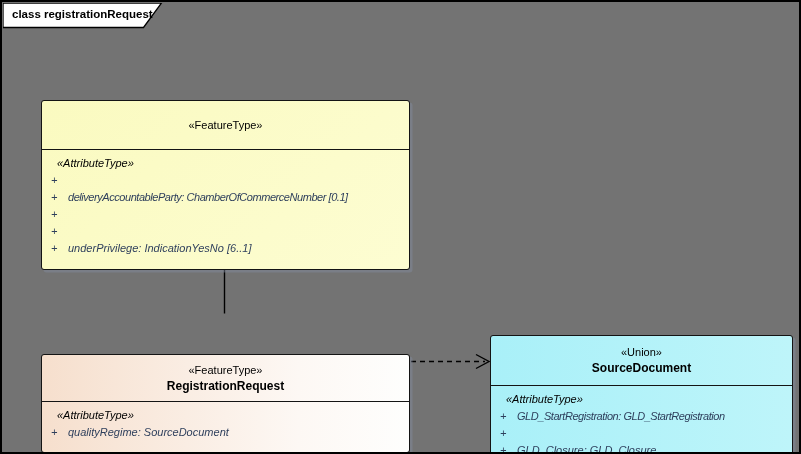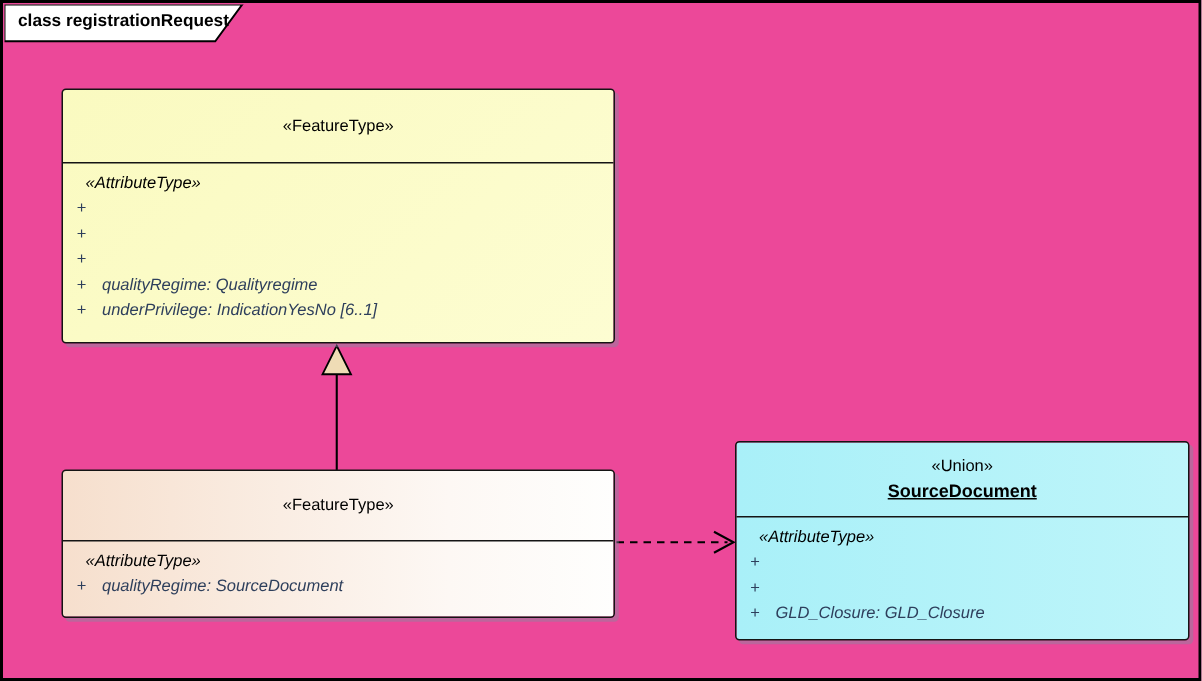--- a/index.html
+++ b/index.html
@@ -1,40 +1,40 @@
 <!DOCTYPE html>
 <html><head>
 <meta charset="utf-8">
 <style>
   html,body{margin:0;padding:0;background:#e8e8e8;}
   .canvas{
-    position:relative;width:801px;height:454px;background:#ec4899;
+    position:relative;width:801px;height:454px;background:#737373;
     border:2px solid #000;box-sizing:border-box;overflow:hidden;
     font-family:"Liberation Sans",sans-serif;
   }
   .frame-tab{position:absolute;left:1px;top:1px;width:170px;height:27px;}
   .frame-tab-label{
     position:absolute;left:9px;top:5px;font-size:11.5px;font-weight:bold;color:#000;
     white-space:nowrap;
   }
   .cls{
     position:absolute;border:1px solid #141414;border-radius:3px;
     box-shadow:2.5px 2.5px 0 rgba(130,140,160,0.45);
-    box-sizing:border-box;font-size:11px;color:#000;
+    box-sizing:border-box;font-size:11px;color:#000;margin-top:41px;
   }
   .cls-yellow{background:linear-gradient(135deg,#fafac0 0%,#fdfdd2 100%);}
   .cls-peach{background:linear-gradient(to right,#f6dfcd 0%,#fdf8f4 70%,#fefefd 100%);}
   .cls-cyan{background:linear-gradient(to right,#a9f0f8 0%,#bef5fa 100%);}
   .hdr{
     display:flex;flex-direction:column;align-items:center;justify-content:center;
     gap:3px;border-bottom:1px solid #141414;box-sizing:border-box;
   }
   .stereo{font-size:11px;color:#000;white-space:nowrap;}
   .cls-name{font-size:12px;font-weight:bold;color:#000;white-space:nowrap;}
-  .cls-name.u{text-decoration:underline;}
+  .cls-name.u{}
   .rows{padding:5px 6px 0 6px;font-style:italic;}
   .row{display:flex;line-height:17px;color:#2e3f5c;white-space:nowrap;}
   .row .vis{width:17px;padding-left:3px;flex:none;color:#2e3f5c;}
   .row.stereo-row{color:#000;padding-left:9px;}
   .row.tight{letter-spacing:-0.45px;}
   .connectors{position:absolute;left:0;top:0;width:801px;height:454px;pointer-events:none;}
 </style>
 </head>
 <body>
 
@@ -64,57 +64,59 @@
     <div class="hdr" style="height:49px;">
       <div class="stereo">«FeatureType»</div>
     </div>
     <div class="rows">
       <div class="row stereo-row">«AttributeType»</div>
       <div class="row">
         <span class="vis">+</span>
       </div>
       <div class="row tight">
         <span class="vis">+</span>
+        <span>deliveryAccountableParty: ChamberOfCommerceNumber [0.1]</span>
       </div>
       <div class="row">
         <span class="vis">+</span>
       </div>
       <div class="row">
         <span class="vis">+</span>
-        <span>qualityRegime: Qualityregime</span>
       </div>
       <div class="row">
         <span class="vis">+</span>
         <span>underPrivilege: IndicationYesNo [6..1]</span>
       </div>
     </div>
   </div>
 
   <div class="cls cls-peach" style="left:39px;top:311px;width:369px;height:99px;">
     <div class="hdr" style="height:47px;">
       <div class="stereo">«FeatureType»</div>
+      <div class="cls-name">RegistrationRequest</div>
     </div>
     <div class="rows">
       <div class="row stereo-row">«AttributeType»</div>
       <div class="row">
         <span class="vis">+</span>
         <span>qualityRegime: SourceDocument</span>
       </div>
     </div>
   </div>
 
   <div class="cls cls-cyan" style="left:488px;top:292px;width:303px;height:133px;">
     <div class="hdr" style="height:50px;">
       <div class="stereo">«Union»</div>
       <div class="cls-name u">SourceDocument</div>
     </div>
     <div class="rows">
       <div class="row stereo-row">«AttributeType»</div>
       <div class="row tight">
         <span class="vis">+</span>
+        <span>GLD_StartRegistration: GLD_StartRegistration</span>
       </div>
       <div class="row">
         <span class="vis">+</span>
       </div>
       <div class="row">
         <span class="vis">+</span>
         <span>GLD_Closure: GLD_Closure</span>
       </div>
     </div>
   </div>

